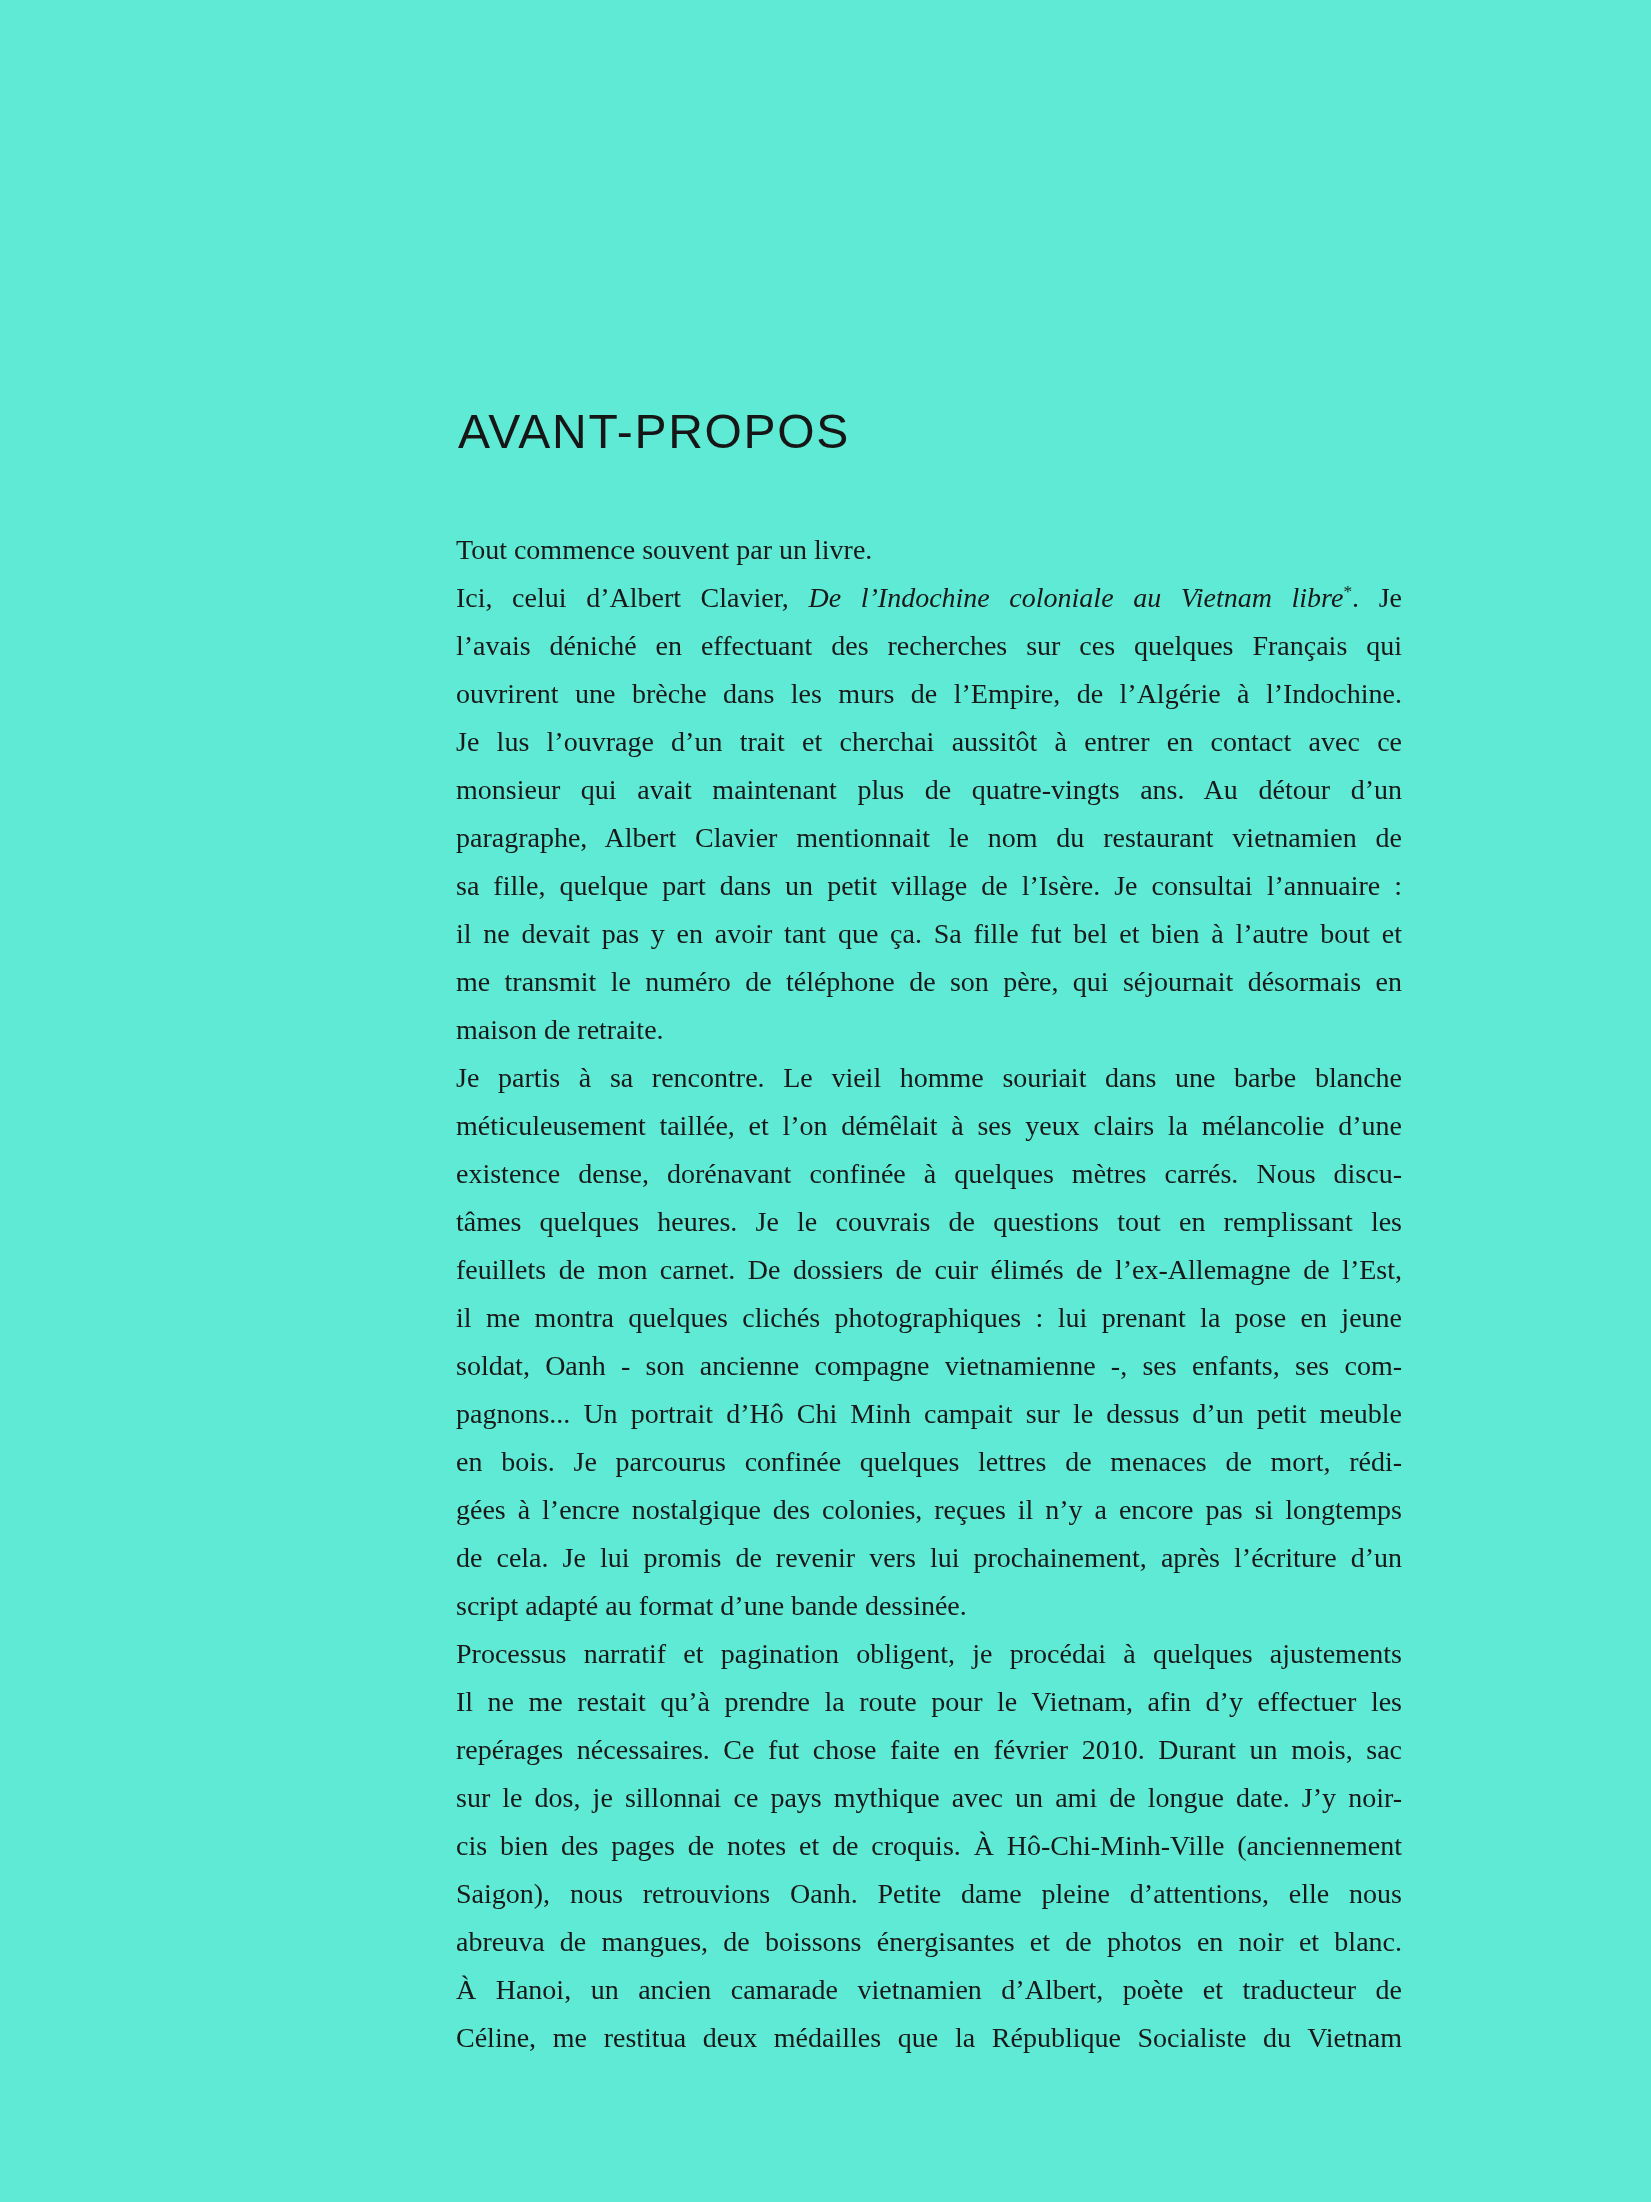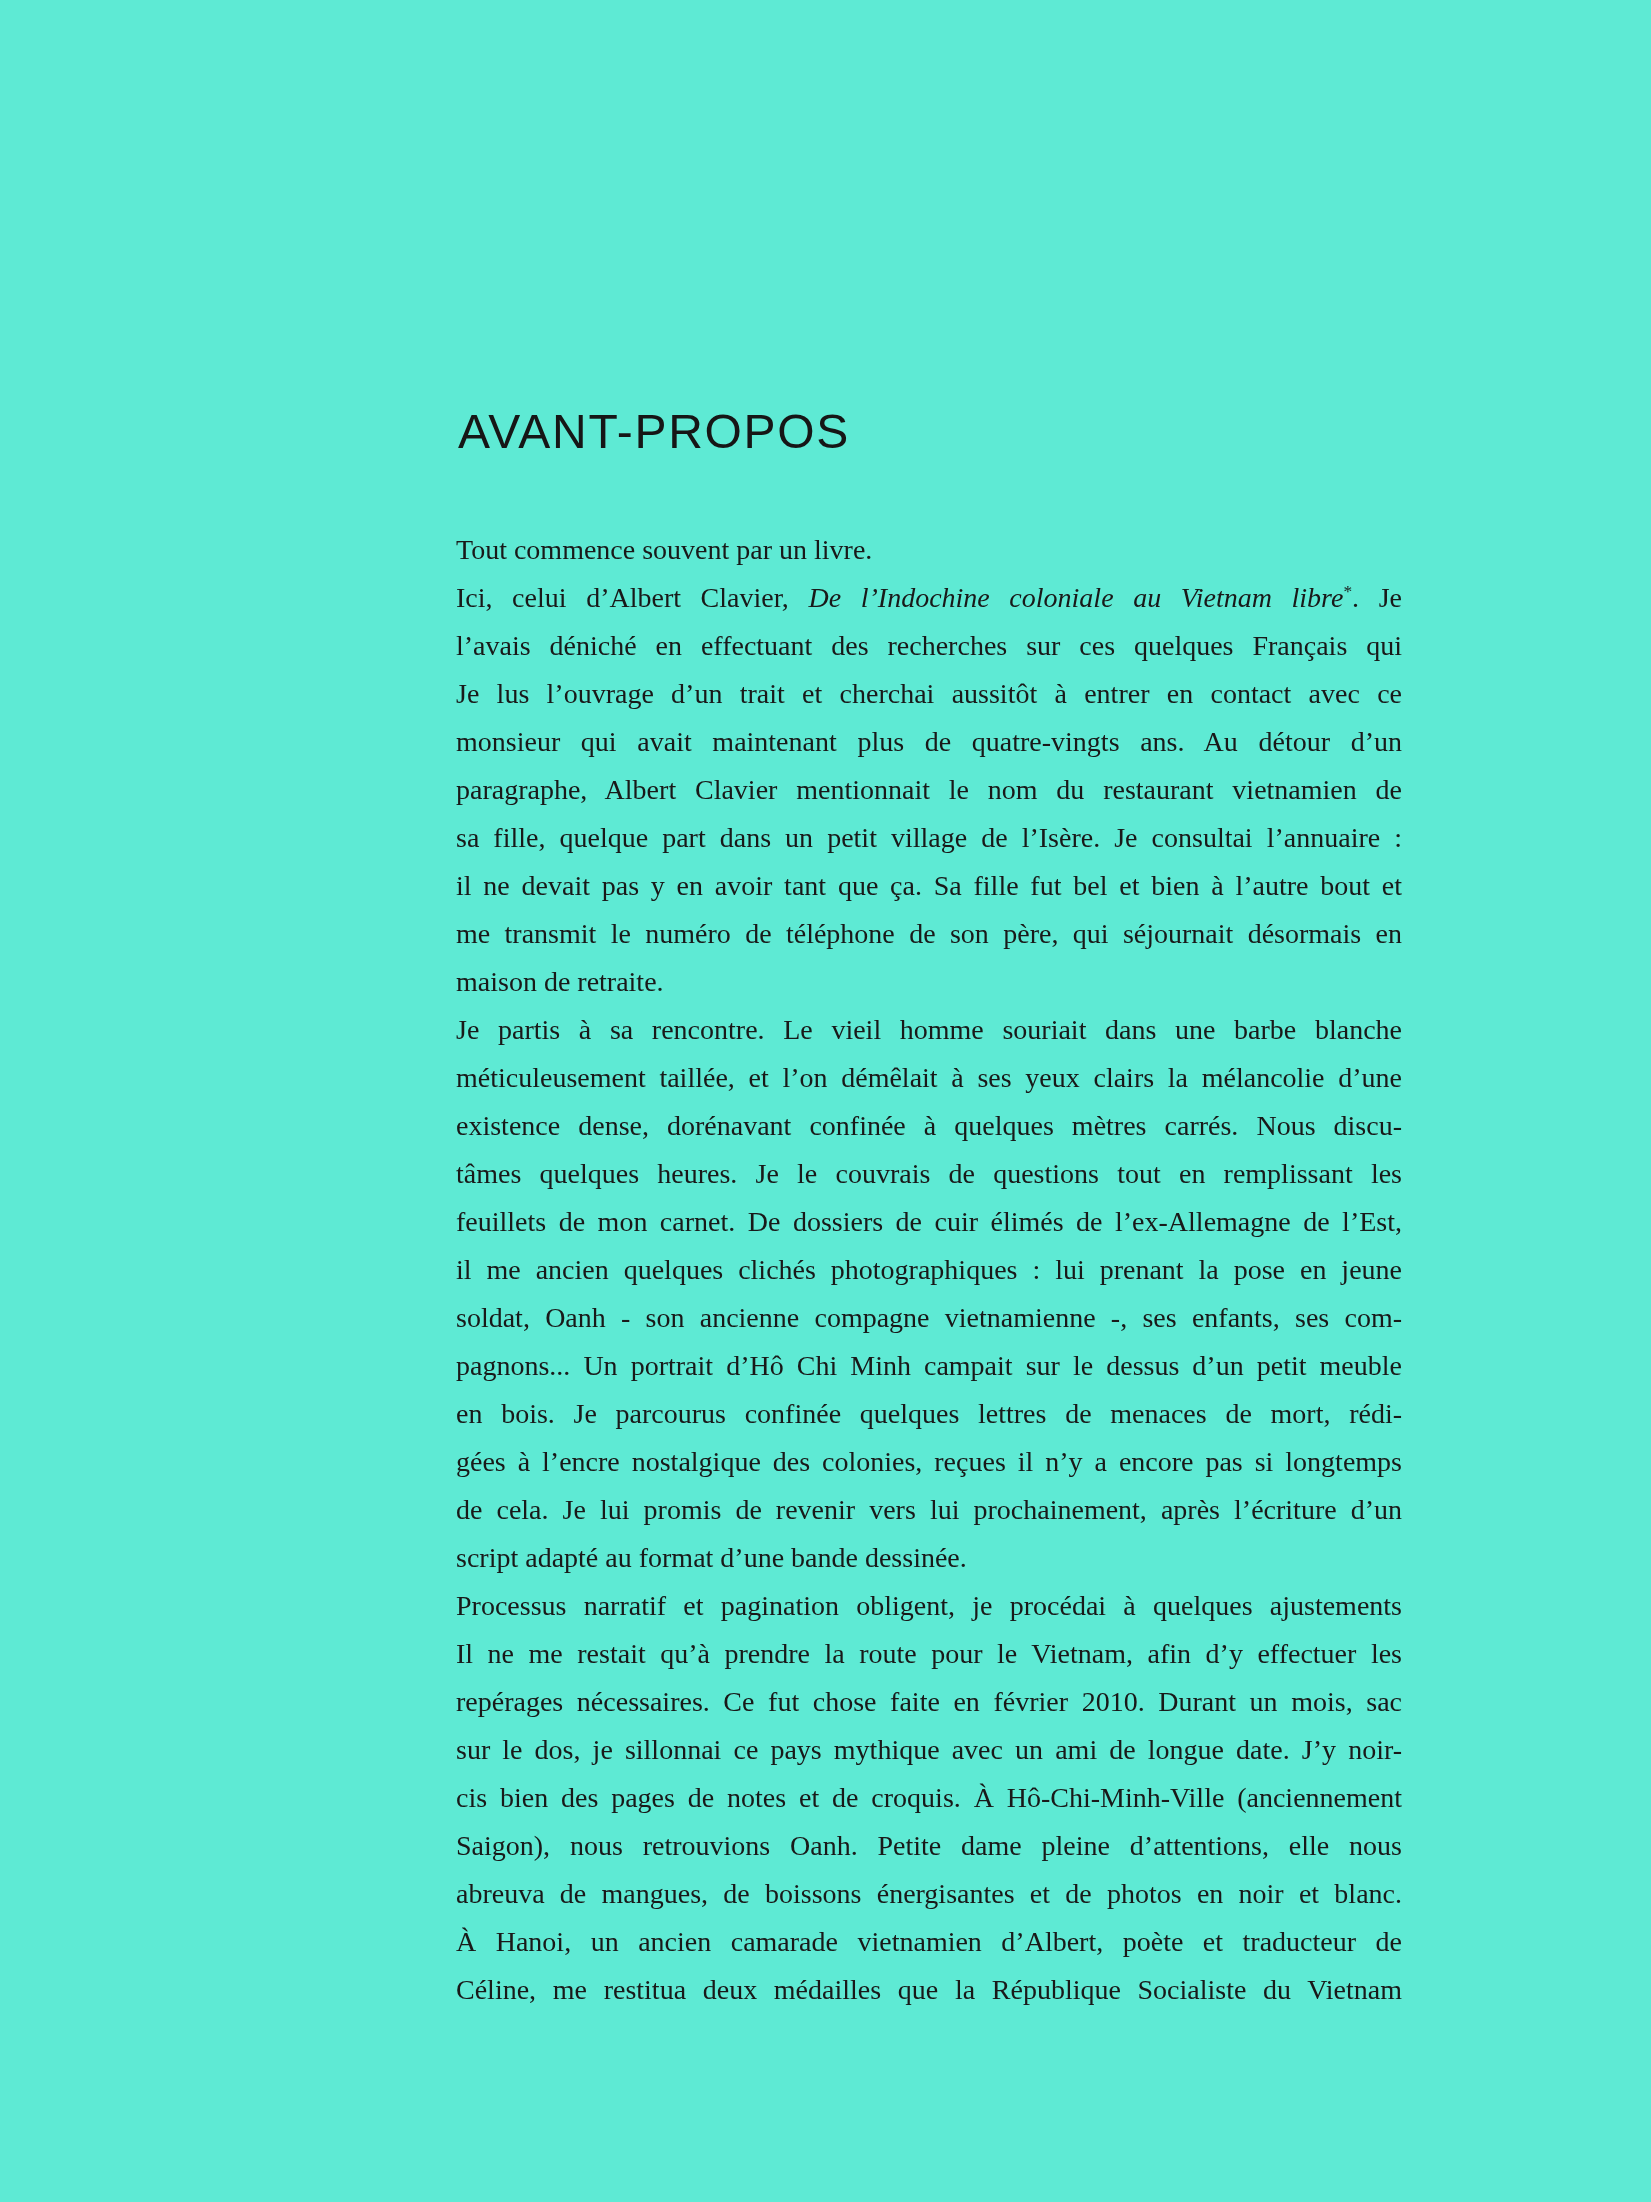--- a/index.html
+++ b/index.html
@@ -59,35 +59,36 @@
 
 <div class="page">
   <h1 class="chapter-title" style="margin:0;">AVANT-PROPOS</h1>
   <div class="body-text">
       <div>
         <div class="line end"><span>Tout commence souvent par un livre.</span></div>
       </div>
       <div>
         <div class="line"><span>Ici, celui d’Albert Clavier, </span><span class="it">De l’Indochine coloniale au Vietnam libre</span><span class="sup">*</span><span>. Je</span></div>
         <div class="line"><span>l’avais déniché en effectuant des recherches sur ces quelques Français qui</span></div>
+        <div class="line"><span>ouvrirent une brèche dans les murs de l’Empire, de l’Algérie à l’Indochine.</span></div>
         <div class="line"><span>Je lus l’ouvrage d’un trait et cherchai aussitôt à entrer en contact avec ce</span></div>
         <div class="line"><span>monsieur qui avait maintenant plus de quatre-vingts ans. Au détour d’un</span></div>
         <div class="line"><span>paragraphe, Albert Clavier mentionnait le nom du restaurant vietnamien de</span></div>
         <div class="line"><span>sa fille, quelque part dans un petit village de l’Isère. Je consultai l’annuaire&nbsp;:</span></div>
         <div class="line"><span>il ne devait pas y en avoir tant que ça. Sa fille fut bel et bien à l’autre bout et</span></div>
         <div class="line"><span>me transmit le numéro de téléphone de son père, qui séjournait désormais en</span></div>
         <div class="line end"><span>maison de retraite.</span></div>
       </div>
       <div>
         <div class="line"><span>Je partis à sa rencontre. Le vieil homme souriait dans une barbe blanche</span></div>
         <div class="line"><span>méticuleusement taillée, et l’on démêlait à ses yeux clairs la mélancolie d’une</span></div>
         <div class="line"><span>existence dense, dorénavant confinée à quelques mètres carrés. Nous discu-</span></div>
         <div class="line"><span>tâmes quelques heures. Je le couvrais de questions tout en remplissant les</span></div>
         <div class="line"><span>feuillets de mon carnet. De dossiers de cuir élimés de l’ex-Allemagne de l’Est,</span></div>
-        <div class="line"><span>il me ancien quelques clichés photographiques : lui prenant la pose en jeune</span></div>
+        <div class="line"><span>il me montra quelques clichés photographiques : lui prenant la pose en jeune</span></div>
         <div class="line"><span>soldat, Oanh - son ancienne compagne vietnamienne -, ses enfants, ses com-</span></div>
         <div class="line"><span>pagnons... Un portrait d’Hô Chi Minh campait sur le dessus d’un petit meuble</span></div>
         <div class="line"><span>en bois. Je parcourus confinée quelques lettres de menaces de mort, rédi-</span></div>
         <div class="line"><span>gées à l’encre nostalgique des colonies, reçues il n’y a encore pas si longtemps</span></div>
         <div class="line"><span>de cela. Je lui promis de revenir vers lui prochainement, après l’écriture d’un</span></div>
         <div class="line end"><span>script adapté au format d’une bande dessinée.</span></div>
       </div>
       <div>
         <div class="line"><span>Processus narratif et pagination obligent, je procédai à quelques ajustements</span></div>
       </div>

